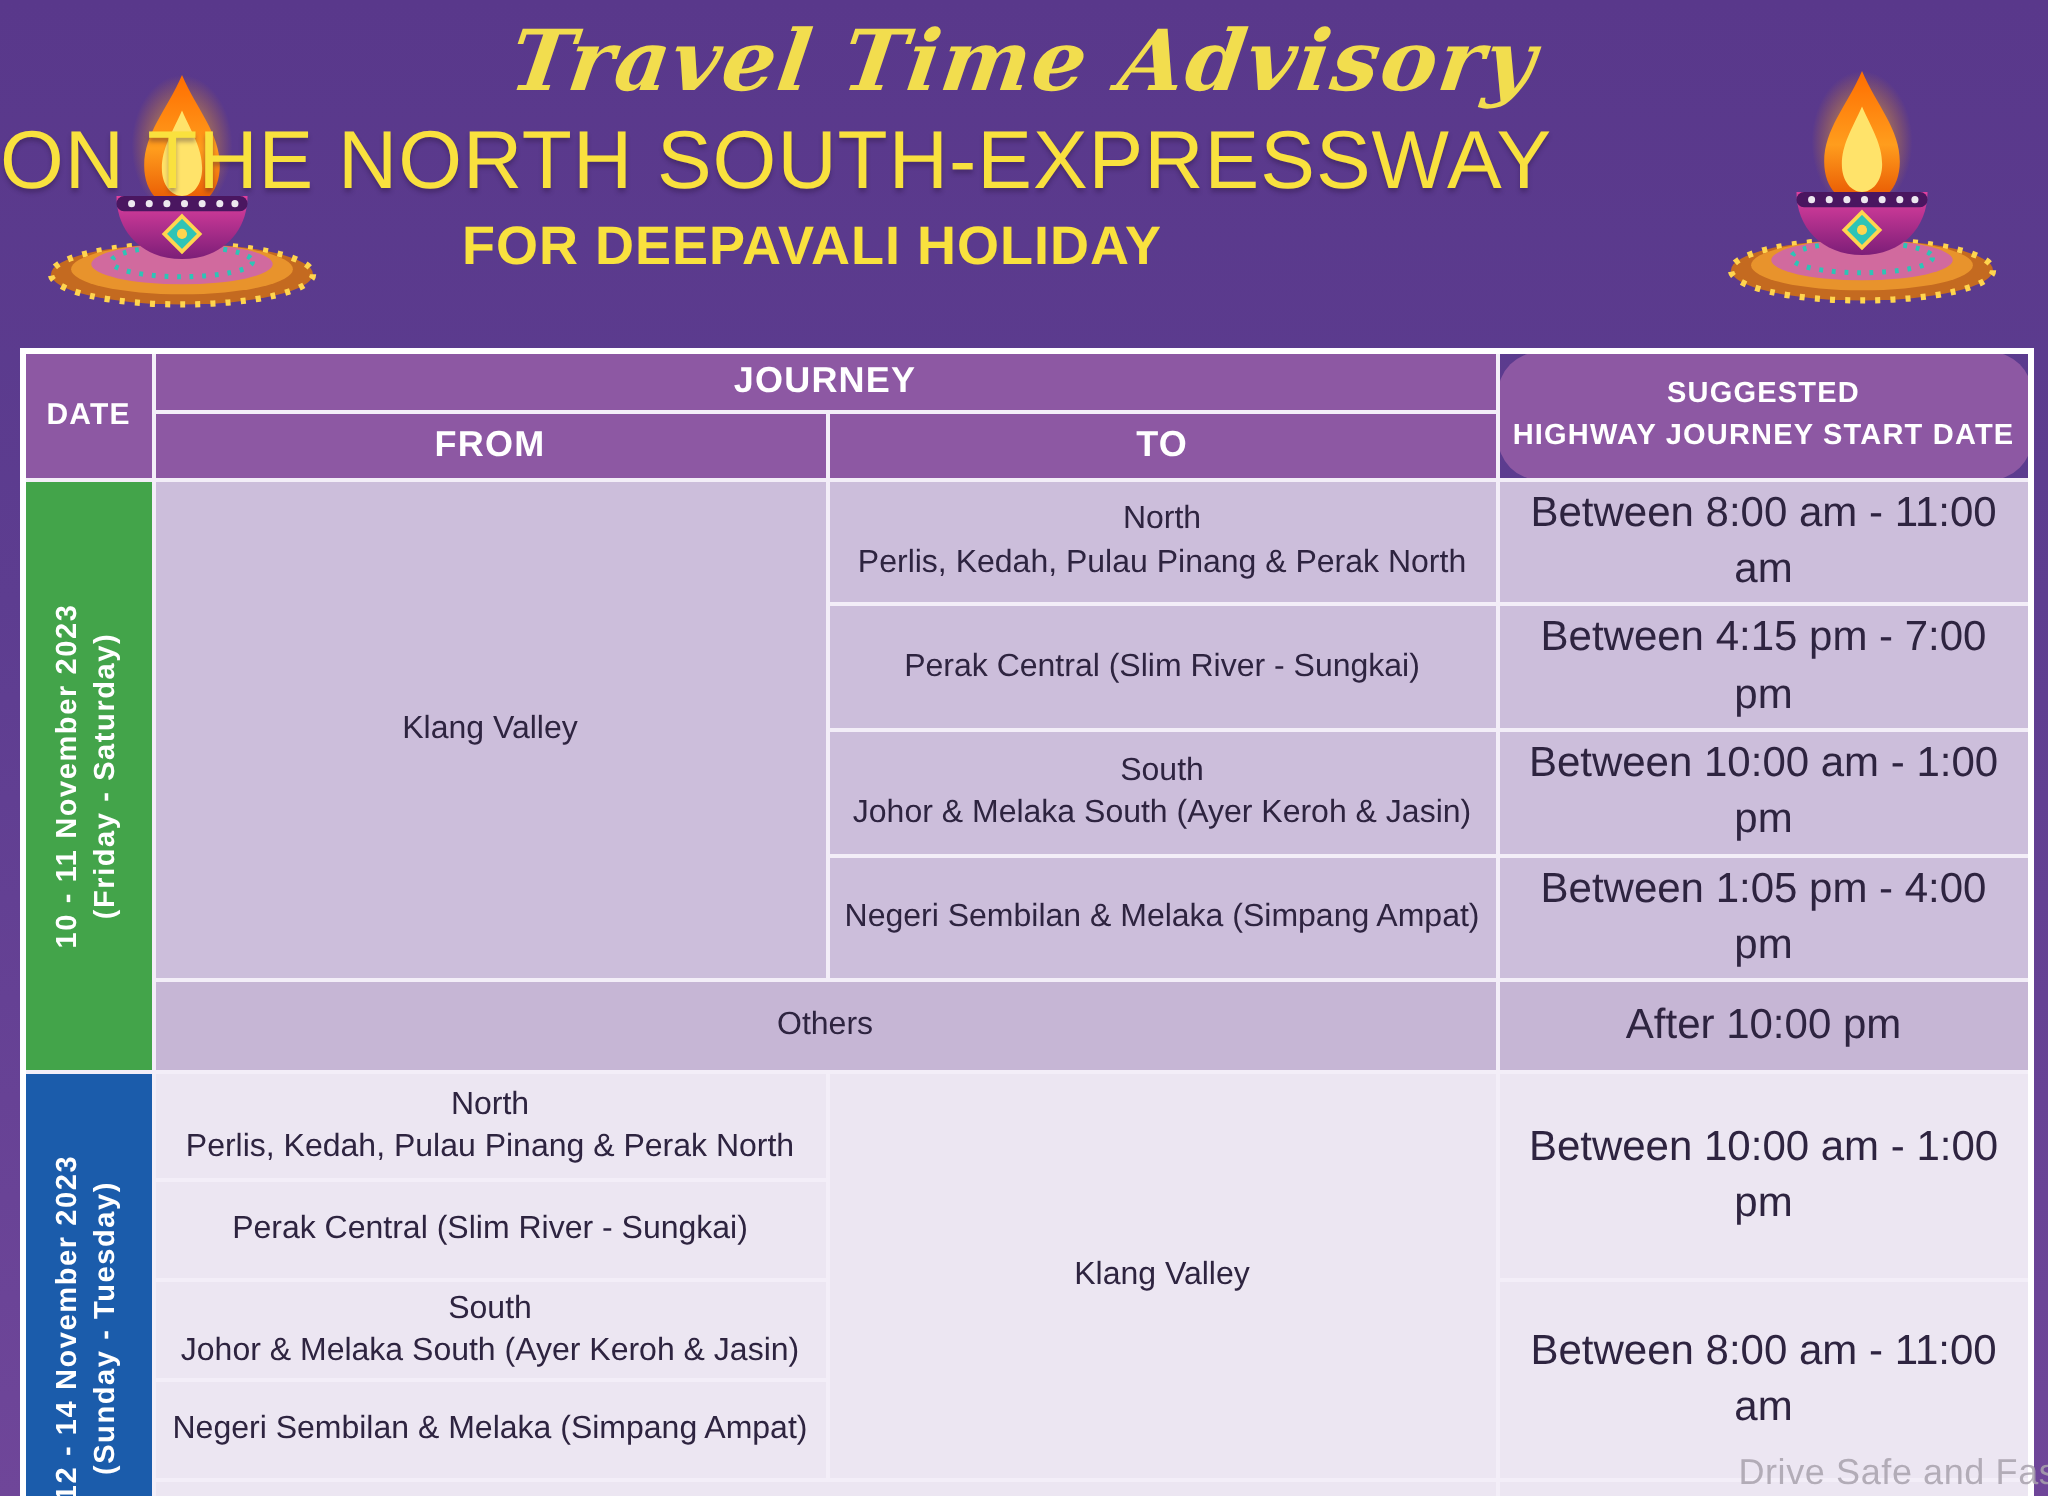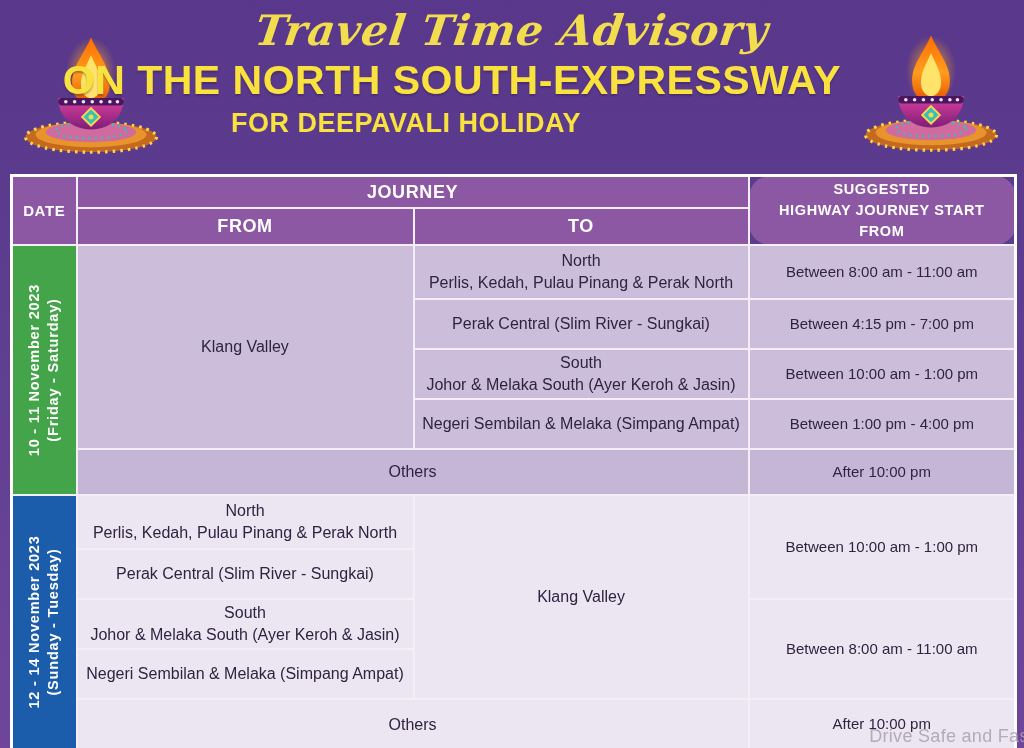--- a/index.html
+++ b/index.html
@@ -5,22 +5,22 @@
   html,body{margin:0;padding:0;}
   body{width:1024px;height:748px;overflow:hidden;font-family:"Liberation Sans","DejaVu Sans",sans-serif;}
   #stage{position:relative;width:1024px;height:748px;overflow:hidden;
          background:linear-gradient(180deg,#59388b 0%,#5d3d90 40%,#6f4699 100%);}
 
   
   .hdr{position:absolute;left:0;top:0;width:1024px;height:180px;}
   .script-title{position:absolute;left:0;top:6px;width:1024px;text-align:center;
       font-family:"DejaVu Serif","Liberation Serif",serif;font-style:italic;font-weight:bold;
       font-size:42px;color:#f2dd4e;transform:skewX(-8deg);letter-spacing:1px;}
-  .main-title{position:absolute;left:0;top:57px;width:904px;text-align:center;
-      font-weight:bold;font-size:41px;color:#f9e13e;letter-spacing:0.5px;
+  .main-title{position:absolute;left:0;top:57px;width:904px;
+      font-weight:normal;font-size:41px;color:#f9e13e;letter-spacing:0.5px;
       text-shadow:0 2px 2px rgba(40,20,60,.35);}
   .sub-title{position:absolute;left:0;top:108px;width:812px;text-align:center;
       font-weight:bold;font-size:27px;color:#f9e13e;letter-spacing:0.5px;}
   .diya{position:absolute;width:158px;height:126px;}
   .diya.left{left:12px;top:30px;}
   .diya.right{left:852px;top:28px;}
 
   
   .tbl-wrap{position:absolute;left:10px;top:174px;width:1004px;height:561px;}
   table.advisory{border-collapse:collapse;table-layout:fixed;width:1004px;height:561px;
@@ -31,21 +31,21 @@
   .th-journey,.th-from,.th-to{font-size:18px;}
   .th-date{font-size:15px;}
   .th-time{font-size:14.5px;line-height:1.45;border-radius:21px;}
   .th-time span{display:block;}
 
   .advisory td{color:#2e2440;font-size:16px;line-height:1.35;}
   .g1 td.cell{background:#ccbedb;}
   .g1 td.others-cell,.g1 td.others-time{background:#c6b6d5;}
   .g2 td.cell{background:#ece6f2;}
   .g2 td.others-cell,.g2 td.others-time{background:#ece6f2;}
-  td.time{font-size:15px;}
+  td.time{font-size:21px;}
   td .l1,td .l2{display:block;}
   td span:empty{display:none;}
 
   td.date-cell{position:relative;padding:0;}
   td.date-cell.green{background:#43a44a;}
   td.date-cell.blue{background:#1b5cab;}
   .vtext{position:absolute;top:50%;left:50%;transform:translate(-50%,-50%) rotate(-90deg);
       white-space:nowrap;color:#ffffff;font-weight:bold;font-size:14.5px;letter-spacing:0.8px;
       text-align:center;line-height:1.3;}
   .vtext span{display:block;}
@@ -137,21 +137,21 @@
           <col style="width:335px">
           <col style="width:267px">
       </colgroup>
 
       <tbody>
           <tr style="height:30px">
         <th rowspan="2" class="th-date">DATE</th>
         <th colspan="2" class="th-journey">JOURNEY</th>
         <th rowspan="2" class="th-time">
           <span>SUGGESTED</span>
-          <span>HIGHWAY JOURNEY START FROM</span>
+          <span>HIGHWAY JOURNEY START DATE</span>
         </th>
       </tr>
       <tr style="height:34px">
         <th class="th-from">FROM</th>
         <th class="th-to">TO</th>
       </tr>
 
       </tbody>
         <tbody class="g1">
       <tr style="height:54px">
@@ -180,21 +180,21 @@
           <span class="l1">South</span>
           <span class="l2">Johor &amp; Melaka South (Ayer Keroh &amp; Jasin)</span>
         </td>
         <td class="cell time">Between 10:00 am - 1:00 pm</td>
       </tr>
       <tr style="height:50px">
         <td class="cell">
           <span class="l1">Negeri Sembilan &amp; Melaka (Simpang Ampat)</span>
 
         </td>
-        <td class="cell time">Between 1:00 pm - 4:00 pm</td>
+        <td class="cell time">Between 1:05 pm - 4:00 pm</td>
       </tr>
       <tr style="height:46px">
         <td colspan="2" class="others-cell">Others</td>
         <td class="others-time time">After 10:00 pm</td>
       </tr>
       </tbody>
 
       <tbody class="g2">
       <tr style="height:54px">
         <td rowspan="5" class="date-cell blue">

